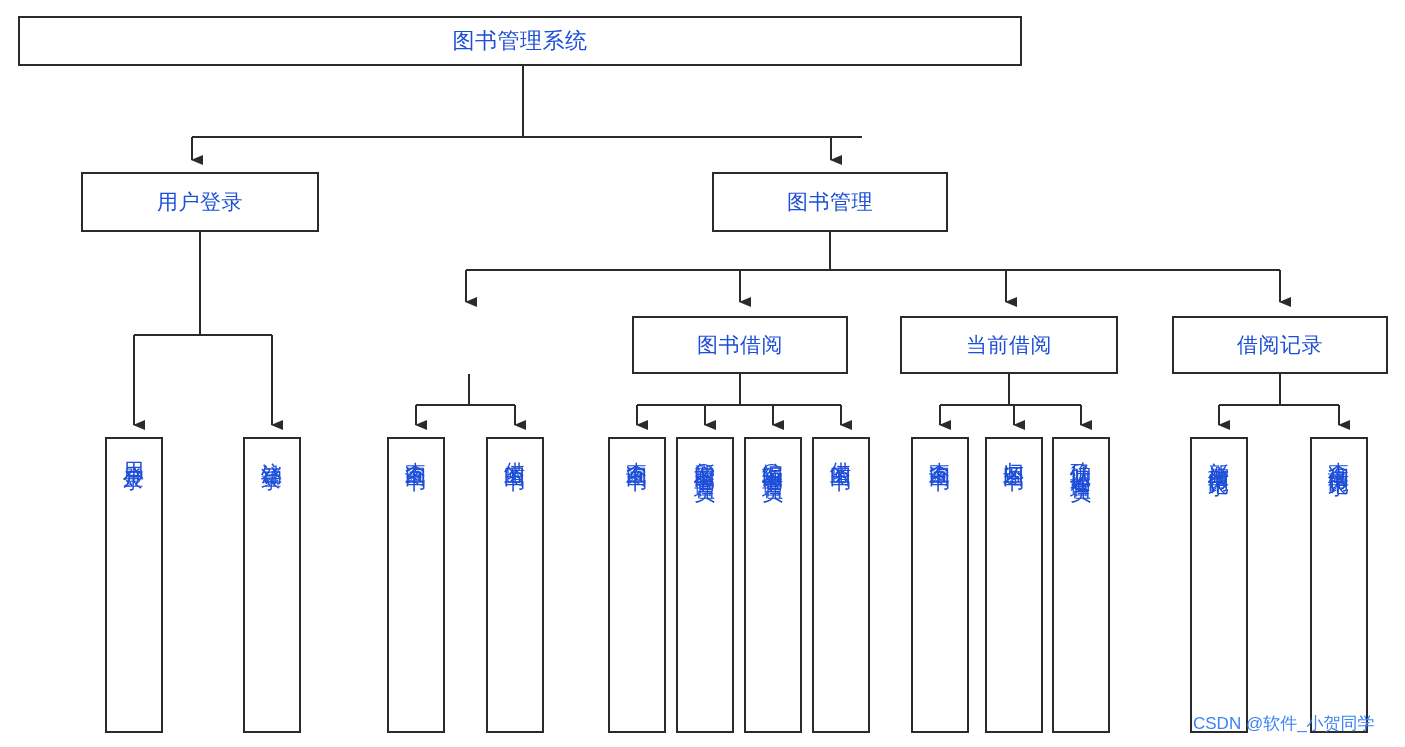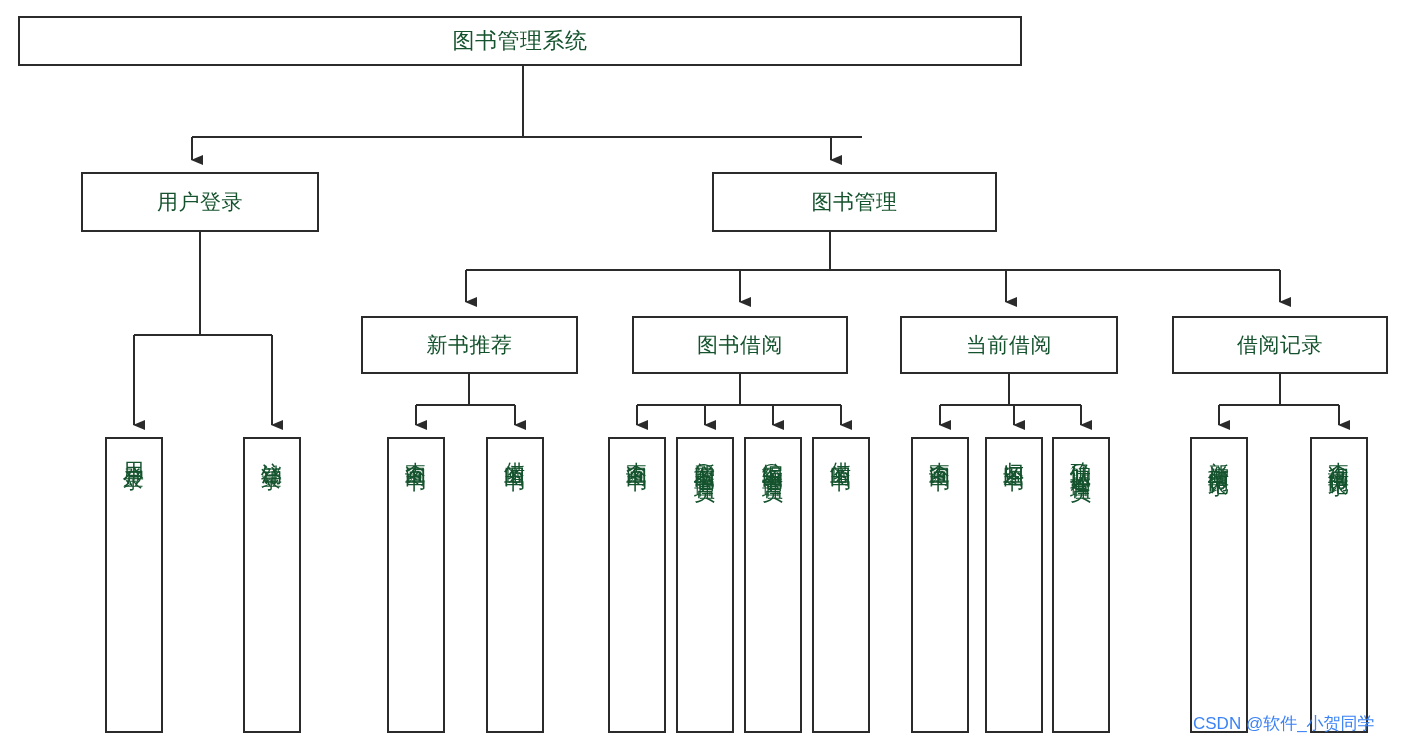--- a/index.html
+++ b/index.html
@@ -28,21 +28,21 @@
     position: absolute;
     box-sizing: border-box;
     background: #ffffff;
     border: 2px solid #2b2b2b;
     display: flex;
     align-items: center;
     justify-content: center;
     z-index: 3;
   }
   .node .label {
-    color: #14532d;
+    color: #1d4ed8;
     letter-spacing: 0.5px;
     white-space: nowrap;
     line-height: 1.18;
   }
   .node-h .label {
     font-size: 21px;
   }
   .node-root .label {
     font-size: 22px;
   }
@@ -123,27 +123,24 @@
     </g>
   </svg>
 
   <div class="node node-h node-root" id="n-root" style="left: 18px; top: 16px; width: 1004px; height: 50px;">
     <span class="label">图书管理系统</span>
   </div>
 
   <div class="node node-h" id="n-l2-0" style="left: 81px; top: 172px; width: 238px; height: 60px;">
     <span class="label">用户登录</span>
   </div>
-  <div class="node node-h" id="n-l2-1" style="left: 712px; top: 172px; width: 285px; height: 60px;">
+  <div class="node node-h" id="n-l2-1" style="left: 712px; top: 172px; width: 236px; height: 60px;">
     <span class="label">图书管理</span>
   </div>
 
-  <div class="node node-h" id="n-l3-0" style="left: 361px; top: 316px; width: 217px; height: 58px;">
-    <span class="label">新书推荐</span>
-  </div>
   <div class="node node-h" id="n-l3-1" style="left: 632px; top: 316px; width: 216px; height: 58px;">
     <span class="label">图书借阅</span>
   </div>
   <div class="node node-h" id="n-l3-3" style="left: 1172px; top: 316px; width: 216px; height: 58px;">
     <span class="label">借阅记录</span>
   </div>
   <div class="node node-h" id="n-l3-2" style="left: 900px; top: 316px; width: 218px; height: 58px;">
     <span class="label">当前借阅</span>
   </div>
 

